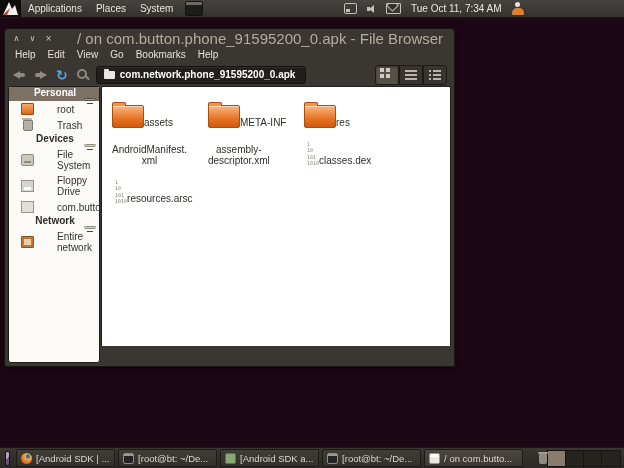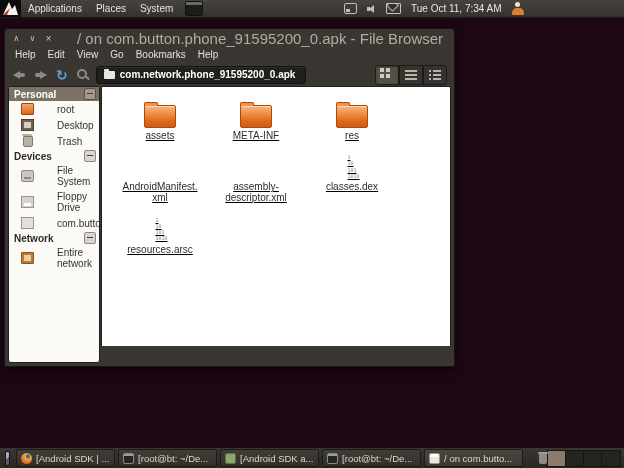--- a/index.html
+++ b/index.html
@@ -70,21 +70,21 @@
   .vb-grid{width:4px;height:4px;background:#cfcabf;box-shadow:6px 0 #cfcabf,0 6px #cfcabf,6px 6px #cfcabf;margin:-5px 5px 5px -5px;}
   .vb-list{width:12px;height:10px;background:repeating-linear-gradient(to bottom,#b9b4aa 0 2px,transparent 2px 4px);}
   .vb-compact{width:12px;height:10px;
     background:repeating-linear-gradient(to bottom,#b9b4aa 0 2px,transparent 2px 4px) 4px 0/8px 10px no-repeat,
                repeating-linear-gradient(to bottom,#b9b4aa 0 2px,transparent 2px 4px) 0 0/2px 10px no-repeat;}
 
   
   .sidebar{position:absolute;left:3px;top:57px;width:90px;bottom:3px;
     background:#fbfaf7;border:1px solid #201e1a;border-radius:2px 2px 3px 3px;overflow:hidden;}
   .sb-header{height:14px;display:flex;align-items:center;padding:0 3px 0 5px;
-    font-size:10px;font-weight:bold;color:#2e2c28;}
+    font-size:10px;font-weight:bold;color:#2e2c28;flex-direction:column;}
   .sb-header.hdr-dark{background:#7b7165;color:#fff;}
   .collapse-btn{margin-left:auto;width:10px;height:10px;border-radius:2px;position:relative;
     background:#d9d5cd;border:1px solid #8f8a80;}
   .hdr-dark .collapse-btn{background:#a3988a;border-color:#575145;}
   .collapse-btn::after{content:"";position:absolute;left:2px;right:2px;top:4px;height:1px;background:#45423c;}
   .sb-item{display:flex;align-items:center;gap:23px;padding:2px 2px 2px 12px;font-size:10px;color:#34322d;}
   .sb-icon{width:11px;height:10px;flex:0 0 auto;position:relative;}
   .sbicon-home{background:linear-gradient(#f4a96e,#d96914);border:1px solid #a8440a;border-radius:1px;}
   .sbicon-desktop{background:#6f6052;border:1px solid #4a3f34;}
   .sbicon-desktop::after{content:"";position:absolute;inset:2px;background:#d8cfc0;}
@@ -100,21 +100,21 @@
   .eject-btn{margin-left:auto;margin-right:3px;position:relative;width:9px;height:9px;}
   .eject-btn::before{content:"";position:absolute;left:0;top:0;
     border-left:4px solid transparent;border-right:4px solid transparent;border-bottom:5px solid #4e4b45;}
   .eject-btn::after{content:"";position:absolute;left:0;bottom:1px;width:8px;height:2px;background:#4e4b45;}
 
   
   .main-pane{position:absolute;left:96px;top:57px;right:3px;bottom:20px;overflow:hidden;
     background:#ffffff;border:1px solid #201e1a;border-bottom:none;border-radius:2px 2px 0 0;
     padding:10px 0 0 10px;}
   .files-grid{display:grid;grid-template-columns:repeat(3,96px);row-gap:7px;}
-  .file-cell{display:flex;flex-direction:column;align-items:center;text-decoration:underline;}
+  .file-cell{display:flex;flex-direction:row;align-items:flex-end;}
   .ficon-wrap{height:31px;display:flex;align-items:flex-end;justify-content:center;}
   .flabel{margin-top:2px;font-size:10px;line-height:1.12;color:#2f2d29;text-align:center;
     max-width:88px;white-space:pre-line;}
   .icon-folder{width:30px;height:21px;border:1px solid #ad4a0c;border-radius:2px;position:relative;
     background:linear-gradient(180deg,#f8b87f 0%,#ef8c44 38%,#e06a1a 72%,#cf5b10 100%);
     box-shadow:inset 0 1px 0 rgba(255,255,255,.45);}
   .icon-folder::before{content:"";position:absolute;top:-4px;left:-1px;width:12px;height:3px;
     background:#ee9352;border:1px solid #ad4a0c;border-bottom:none;border-radius:2px 2px 0 0;}
   .icon-xml{background-color:#fcfcfb;background-repeat:no-repeat;background-image:
     linear-gradient(#c2574f,#c2574f),linear-gradient(#7a9f5a,#7a9f5a),
@@ -249,25 +249,20 @@
             <span class="collapse-btn"></span>
           </div>
           <div>
 
               <div class="sb-item">
                 <span class="sb-icon sbicon-home"></span>
                 <span>root</span>
 
               </div>
 
-              <div class="sb-item">
-                <span class="sb-icon sbicon-desktop"></span>
-                <span>Desktop</span>
-
-              </div>
 
               <div class="sb-item">
                 <span class="sb-icon sbicon-trash"></span>
                 <span>Trash</span>
 
               </div>
             </div>
         </div>
 
         <div>

